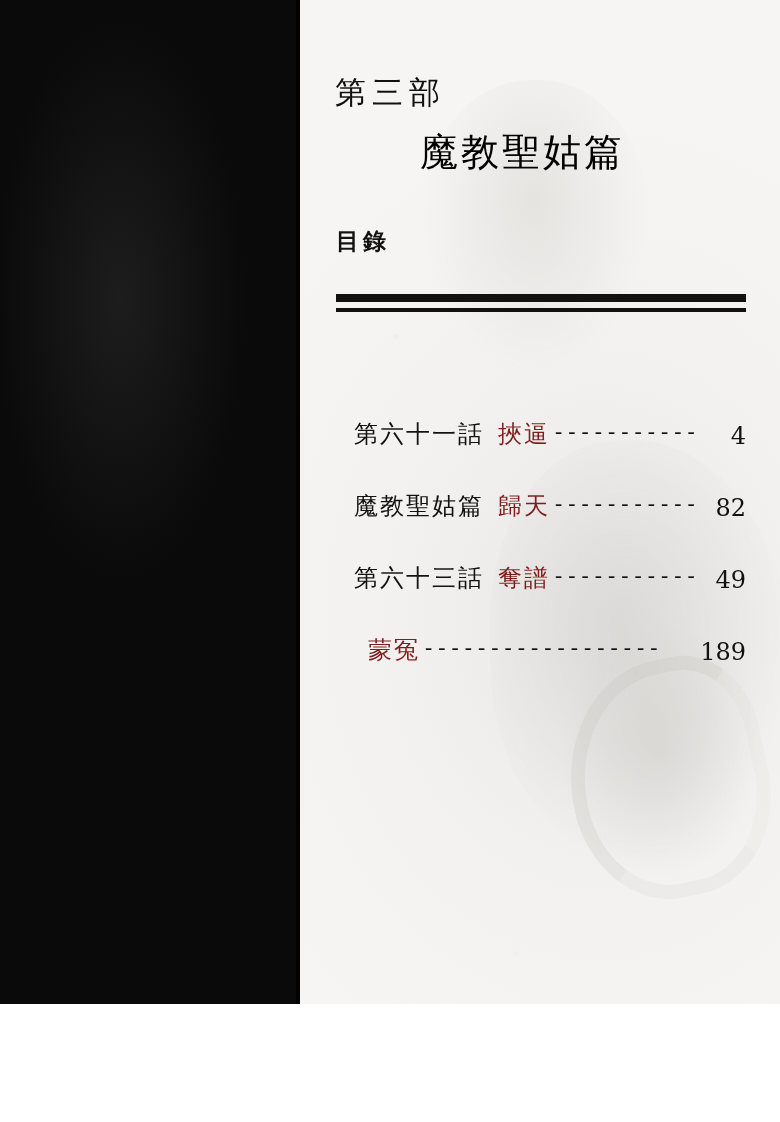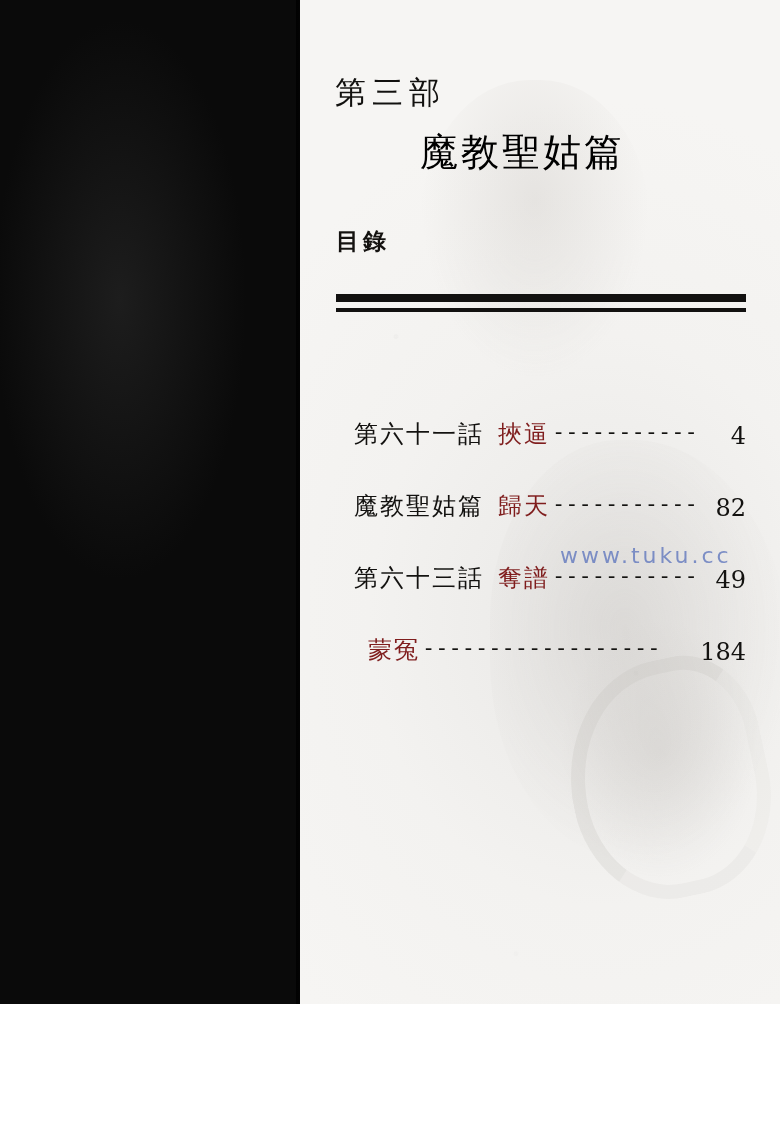--- a/index.html
+++ b/index.html
@@ -265,22 +265,21 @@
       <div class="toc-row">
         <span class="toc-chapter">第六十三話</span>
         <span class="toc-name">奪譜</span>
         <span class="toc-dots">------------------</span>
         <span class="toc-page">49</span>
       </div>
 
       <div class="toc-row">
         <span class="toc-name">蒙冤</span>
         <span class="toc-dots">------------------</span>
-        <span class="toc-page">184</span>
+        <span class="toc-page">189</span>
       </div>
 
     </div>
 
-    <div class="watermark">www.tuku.cc</div>
     <div class="dot-mark"></div>
 
   </div>
 </div>
 
 </body></html>

